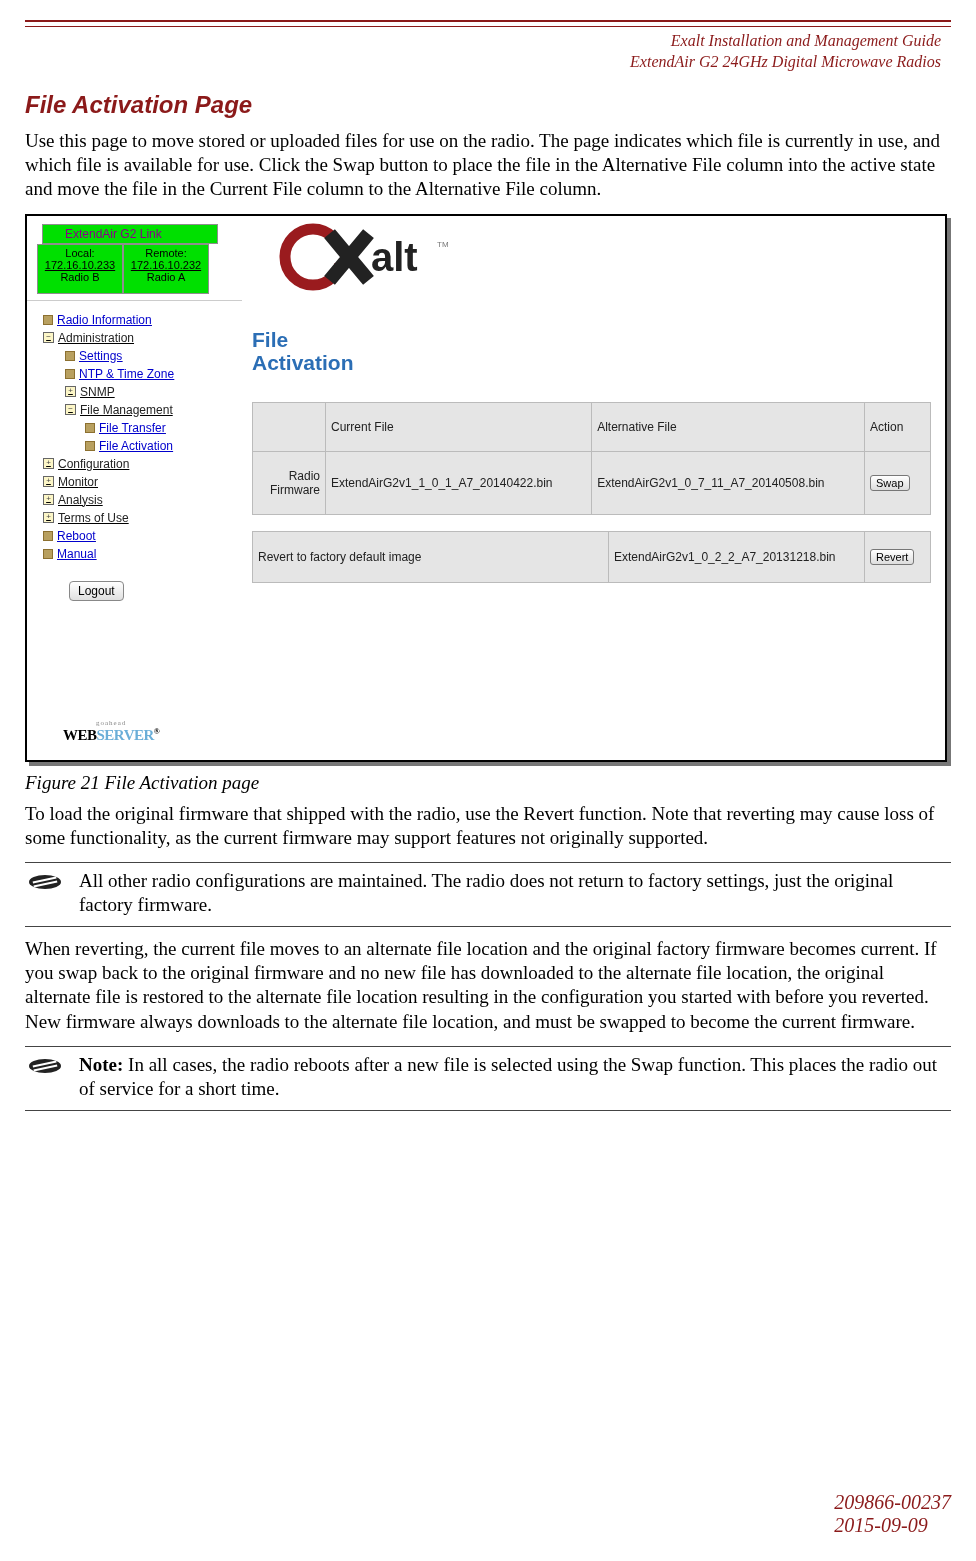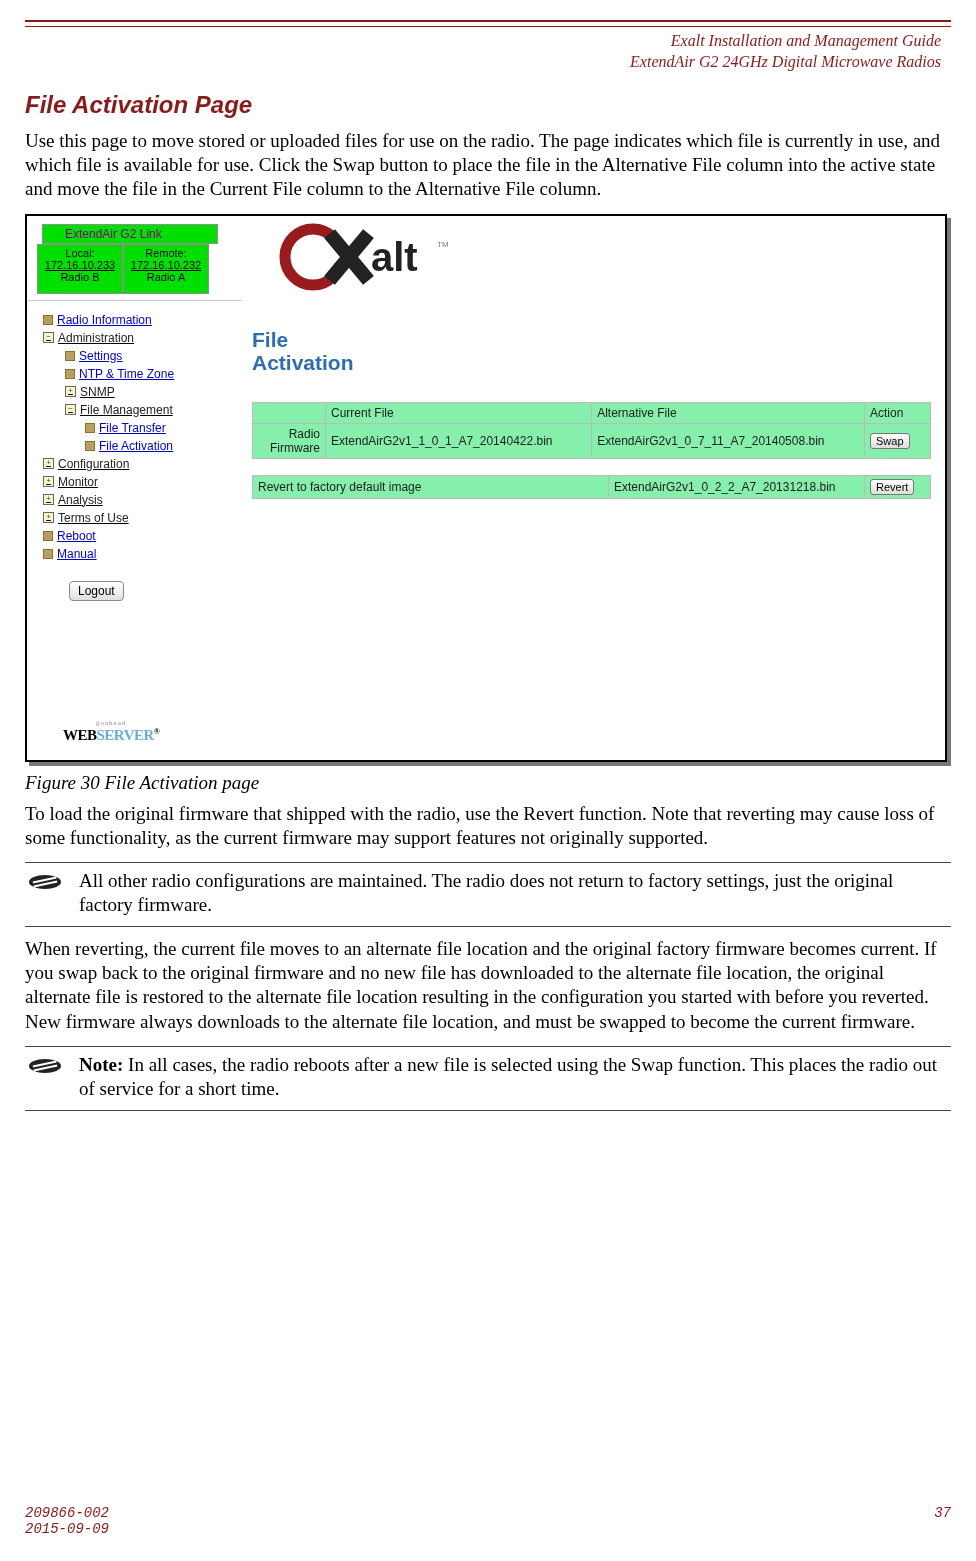--- a/index.html
+++ b/index.html
@@ -68,25 +68,24 @@
   }
   .note-icon svg { width: 36px; height: 22px; }
   .note-text { flex: 1; font-size: 19px; line-height: 1.28; }
   .note-text .bold { font-weight: bold; }
   .footer {
     position: absolute;
     bottom: 24px;
     left: 25px;
     right: 25px;
     display: flex;
-    justify-content: space-between;
+    justify-content: flex-end;
     font-style: italic;
     color: #8B1A1A;
-    font-size: 14px;
-    font-family: Liberation Mono, monospace;
+    font-size: 20px;
   }
 
   
   .figure {
     border: 2px solid #000;
     box-shadow: 4px 4px 0 #777;
     width: 918px;
     height: 544px;
     background: #fff;
     position: relative;
@@ -212,24 +211,24 @@
     margin-bottom: 28px;
   }
   .tbl {
     width: 100%;
     border-collapse: collapse;
     font-size: 12px;
     color: #222;
   }
   .tbl td, .tbl th {
     border: 1px solid #bbb;
-    padding: 3px 5px;
+    padding: 17px 5px;
     text-align: left;
     font-weight: normal;
-    background: #86efac;
+    background: #e5e5e5;
   }
   .tbl .rh { text-align: right; }
   .ui-btn {
     font-family: Arial;
     font-size: 11px;
     padding: 1px 5px;
     border: 1px solid #777;
     border-radius: 3px;
     background: linear-gradient(#fff,#ddd);
     cursor: pointer;
@@ -373,21 +372,21 @@
             <td style="width:345px;">Revert to factory default image</td>
             <td>ExtendAirG2v1_0_2_2_A7_20131218.bin</td>
             <td style="width:55px;margin-top:15px;"><button class="ui-btn">Revert</button></td>
           </tr>
         </tbody>
           </table>
       </div>
     </div>
   </div>
 
-  <p class="fig-caption">Figure 30   File Activation page</p>
+  <p class="fig-caption">Figure 21   File Activation page</p>
 
   <p class="body-text">To load the original firmware that shipped with the radio, use the Revert function. Note that reverting may cause loss of some functionality, as the current firmware may support features not originally supported.</p>
 
   <div class="note-block">
     <div class="note-icon">
       <svg viewBox="0 0 36 22">
           <ellipse cx="18" cy="11" rx="16" ry="7" fill="#222"></ellipse>
           <rect x="6" y="8" width="24" height="2" fill="#fff" transform="rotate(-12 18 11)"></rect>
           <rect x="6" y="12" width="24" height="2" fill="#fff" transform="rotate(-12 18 11)"></rect>
         </svg>

